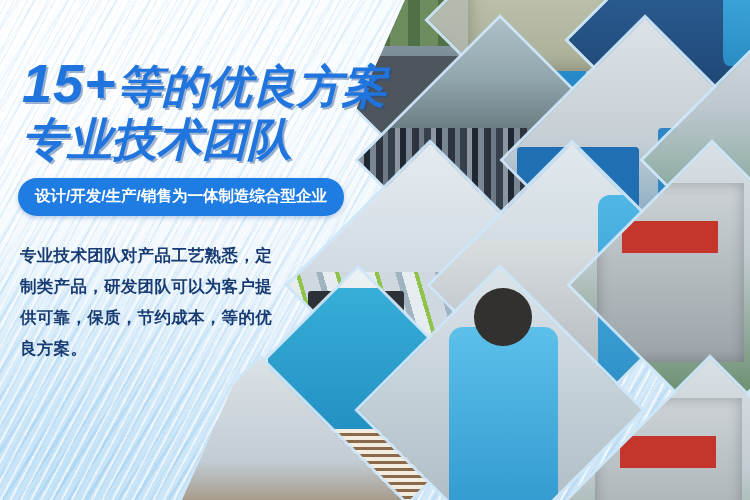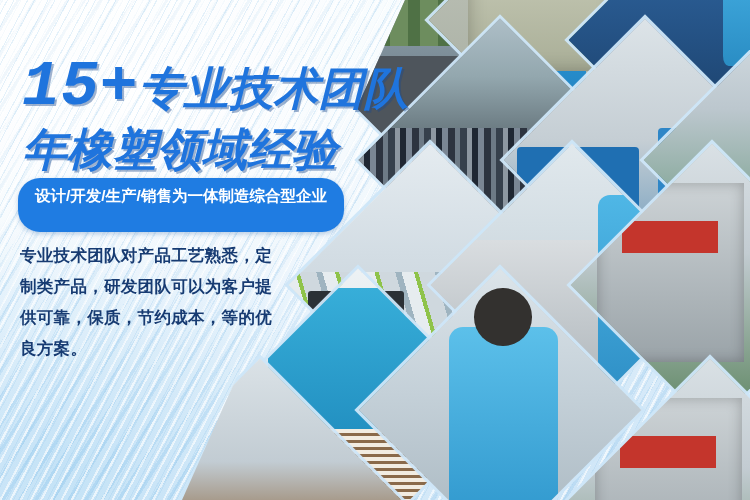--- a/index.html
+++ b/index.html
@@ -140,31 +140,31 @@
   .headline{
     position:absolute;left:22px;top:54px;width:440px;
     font-weight:bold;font-style:italic;
     color:#1f74dd;
     letter-spacing:0px;
     text-shadow:2px 2px 0 rgba(28,74,140,.42);
     line-height:1.08;
     white-space:nowrap;
   }
   .hl-line1{font-size:45px;}
-  .hl-line1 .num{font-size:63px;letter-spacing:1px;font-family:Liberation Mono, monospace;}
+  .hl-line1 .num{font-size:54px;letter-spacing:1px;}
   .hl-line2{font-size:45px;margin-top:4px;}
 
   .badge{
     position:absolute;left:18px;top:178px;
     display:inline-block;
     background:#1f7ce2;
     color:#ffffff;
     font-size:15.5px;
     font-weight:bold;
-    padding:8px 17px 25px 17px;
+    padding:8px 17px 9px 17px;
     border-radius:22px;
     white-space:nowrap;
     box-shadow:0 2px 5px rgba(25,90,165,.28);
   }
 
   .para{
     position:absolute;left:20px;top:240px;width:266px;
     color:#173b72;
     font-size:16.5px;
     font-weight:bold;
@@ -226,22 +226,22 @@
     <div class="tile" style="left:610px;top:400px;">
       <div class="ph ph-press"></div>
     </div>
 
     <div class="fade"></div>
   </div>
 
   <div class="text-col">
 
     <div class="headline">
-      <div class="hl-line1"><span class="num">15</span><span class="num">+</span><span>专业技术团队</span></div>
-      <div class="hl-line2">年橡塑领域经验</div>
+      <div class="hl-line1"><span class="num">15</span><span class="num">+</span><span>等的优良方案</span></div>
+      <div class="hl-line2">专业技术团队</div>
     </div>
 
     <div class="badge">设计/开发/生产/销售为一体制造综合型企业</div>
 
     <div class="para">专业技术团队对产品工艺熟悉，定制类产品，研发团队可以为客户提供可靠，保质，节约成本，等的优良方案。</div>
 
   </div>
 </div>
 
 </body></html>

